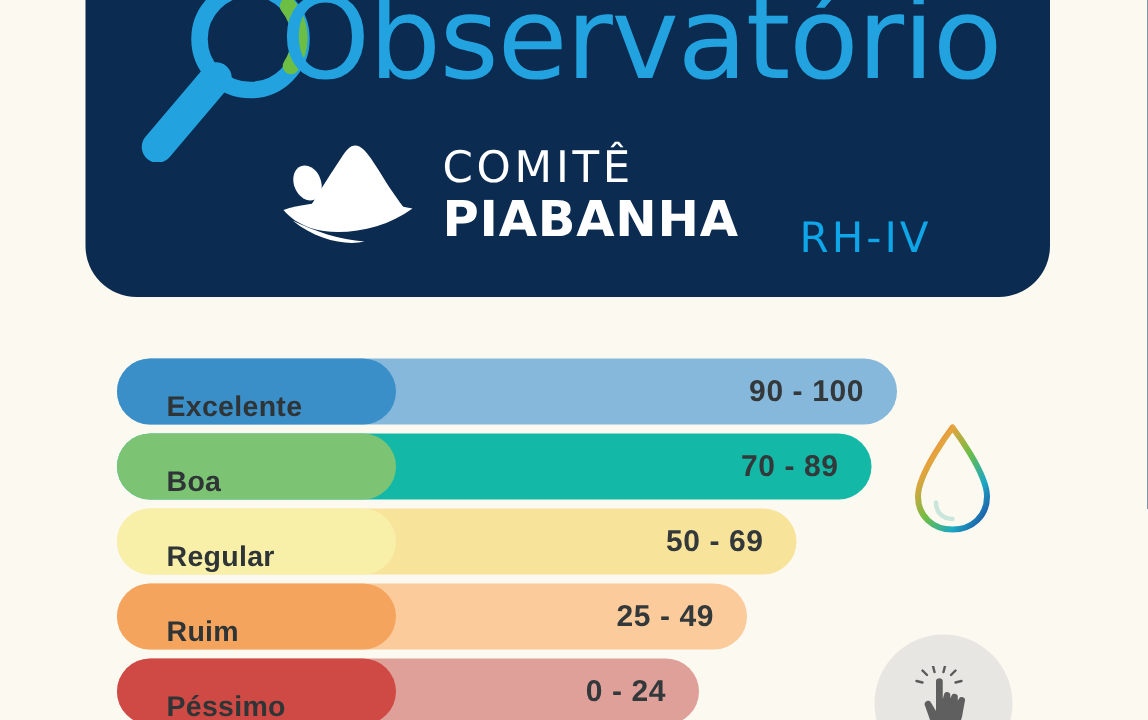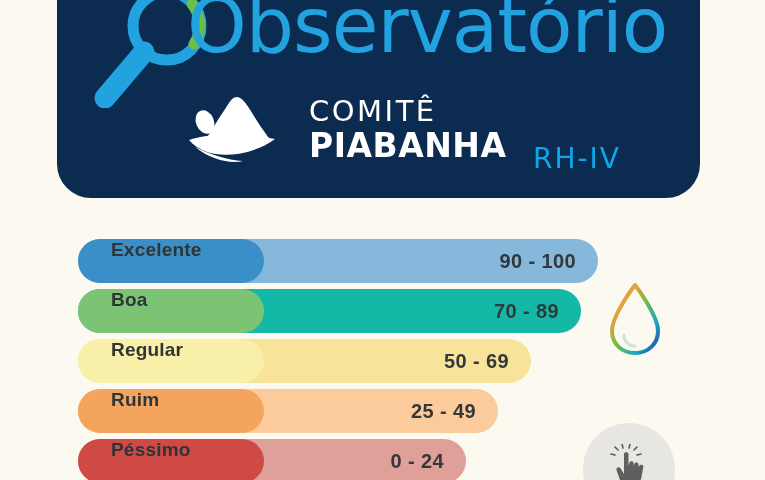--- a/index.html
+++ b/index.html
@@ -46,21 +46,21 @@
     font-family:"DejaVu Sans", sans-serif;
   }
 
   
   #committee-lockup{
     position:absolute;
     left:128px;
     top:188px;
     display:flex;
     align-items:center;
-    gap:28px;
+    gap:14px;
   }
   #committee-mark{ width:96px; height:74px; flex:none; }
   #committee-names{ display:flex; flex-direction:column; line-height:1; }
   #committee-line1{
     font-size:29px;
     font-weight:400;
     letter-spacing:2.5px;
     color:#FFFFFF;
     font-family:"DejaVu Sans", sans-serif;
   }
@@ -105,21 +105,21 @@
     padding-right:22px;
     text-align:right;
   }
   .legend-pill{
     position:absolute;
     left:0; top:0;
     width:186px;
     height:44px;
     border-radius:22px;
     display:flex;
-    align-items:flex-start;
+    align-items:flex-end;
     padding-left:33px;
   }
   .legend-label{
     font-size:19px;
     font-weight:700;
     color:#2F3436;
     letter-spacing:0.2px;
     white-space:nowrap;
     position:relative;
     z-index:2;

